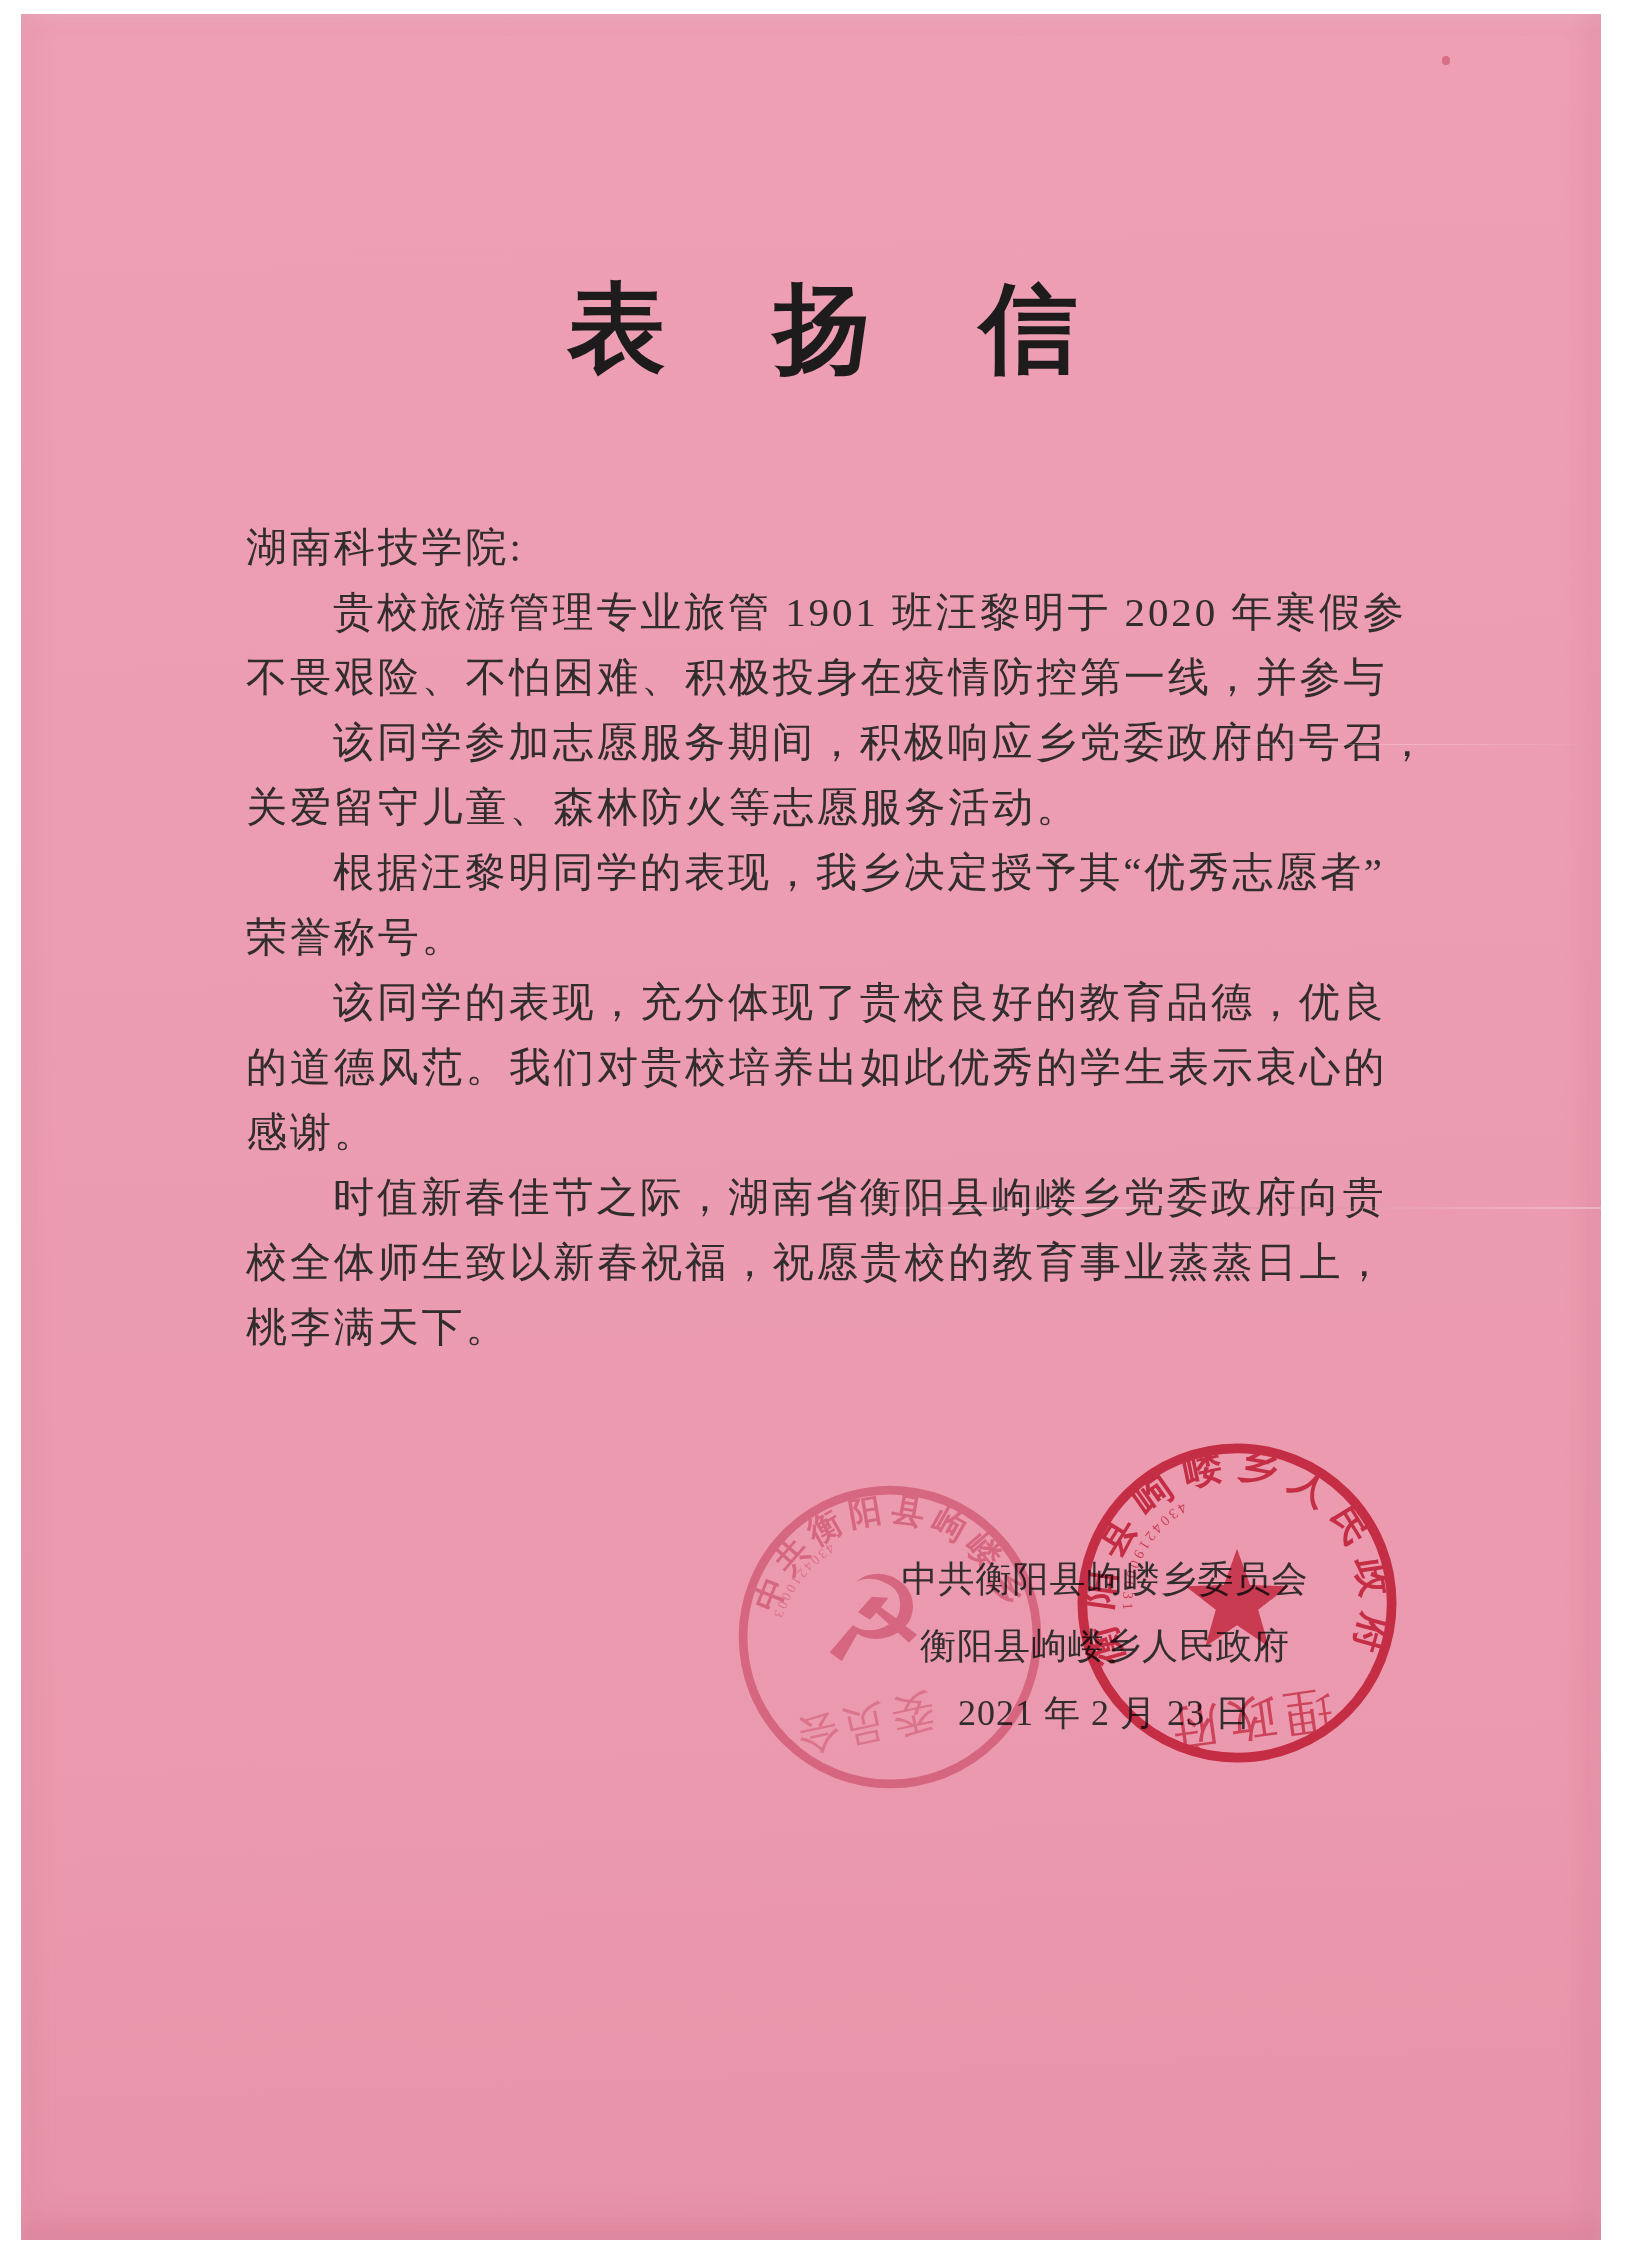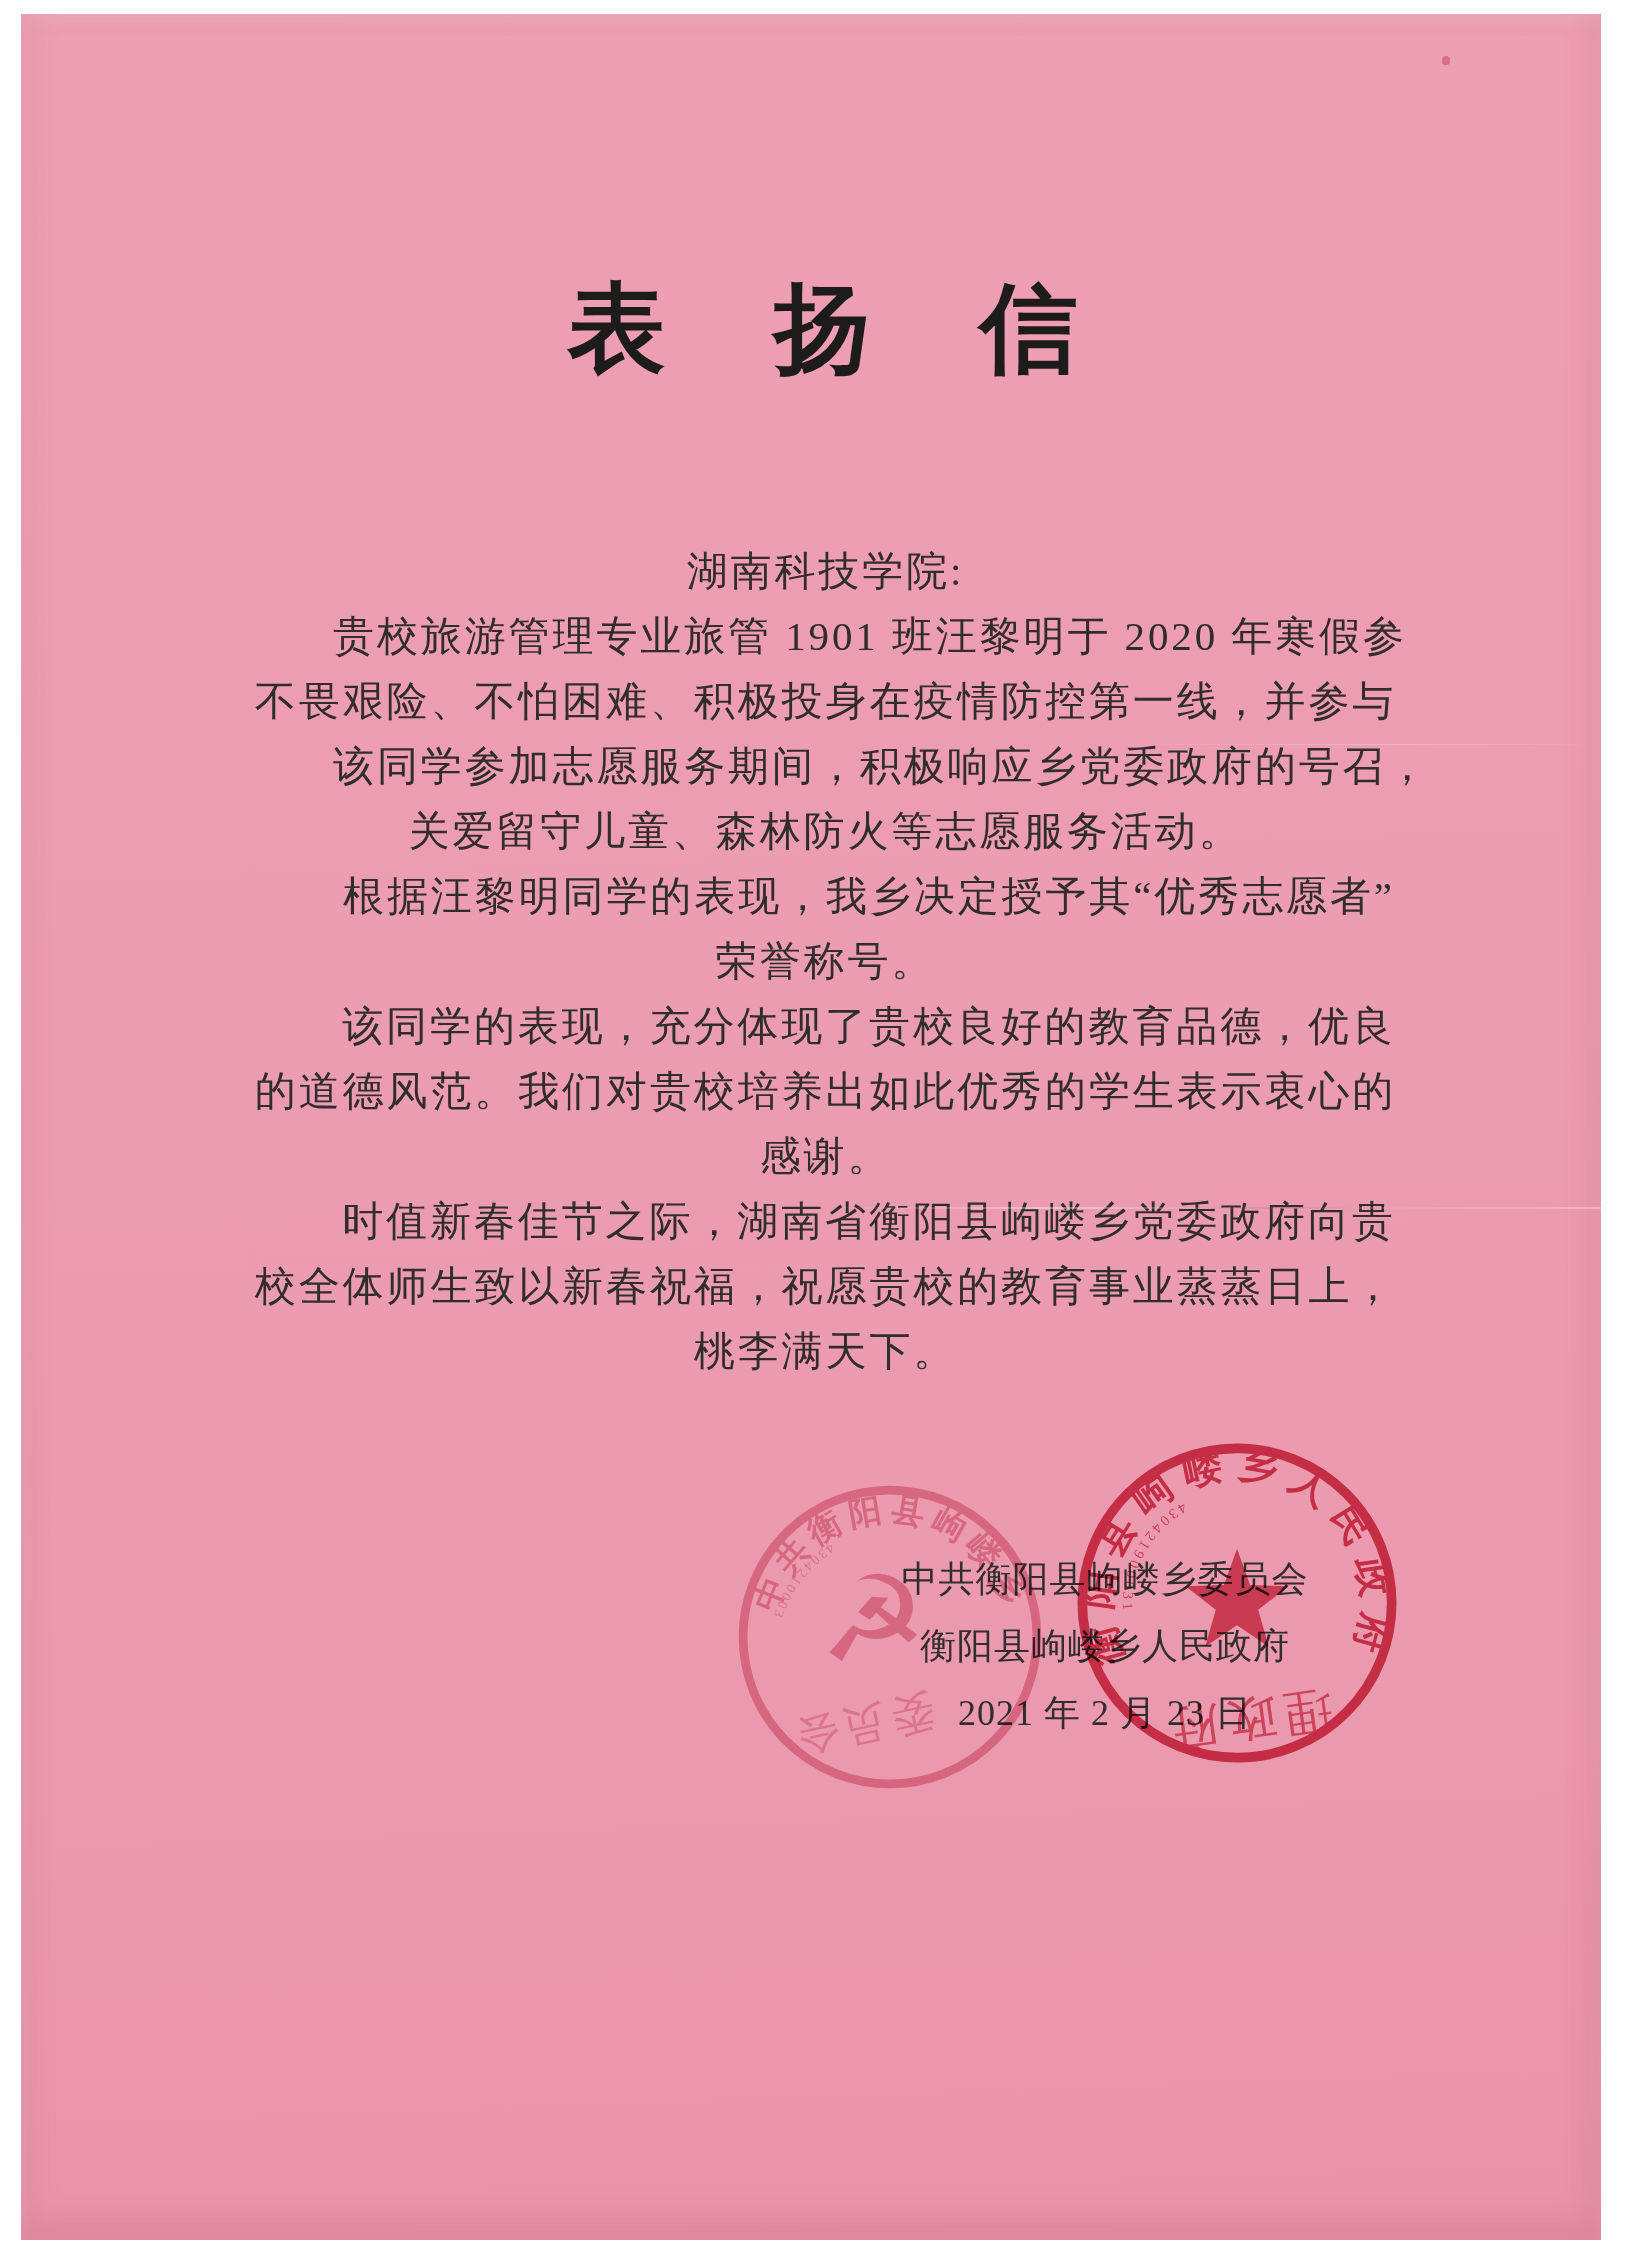--- a/index.html
+++ b/index.html
@@ -21,23 +21,23 @@
   
   .title {
     position:absolute; top:257px; left:0; width:100%;
     display:flex; justify-content:center; gap:108px;
     transform:translateX(11.6px);
     font-size:98px; font-weight:bold; color:#1d1b1c;
     line-height:116px; letter-spacing:0;
   }
   
   .letter-body {
-    position:absolute; top:525px; left:225px; width:1159px;
+    position:absolute; top:501px; left:225px; width:1159px;
     font-size:41px; line-height:65px; letter-spacing:2.9px;
-    color:#312c2e; text-align:center; white-space:nowrap;
+    color:#312c2e; text-align:left; white-space:nowrap;
   }
   .letter-body .line { height:65px; }
   .letter-body .line.indent { text-indent:87px; }
   
   .signature {
     position:absolute; top:1532px; left:746px; width:676px;
     text-align:center; font-size:36px; line-height:67px;
     color:#322d2f; letter-spacing:1px; white-space:nowrap;
   }
   

